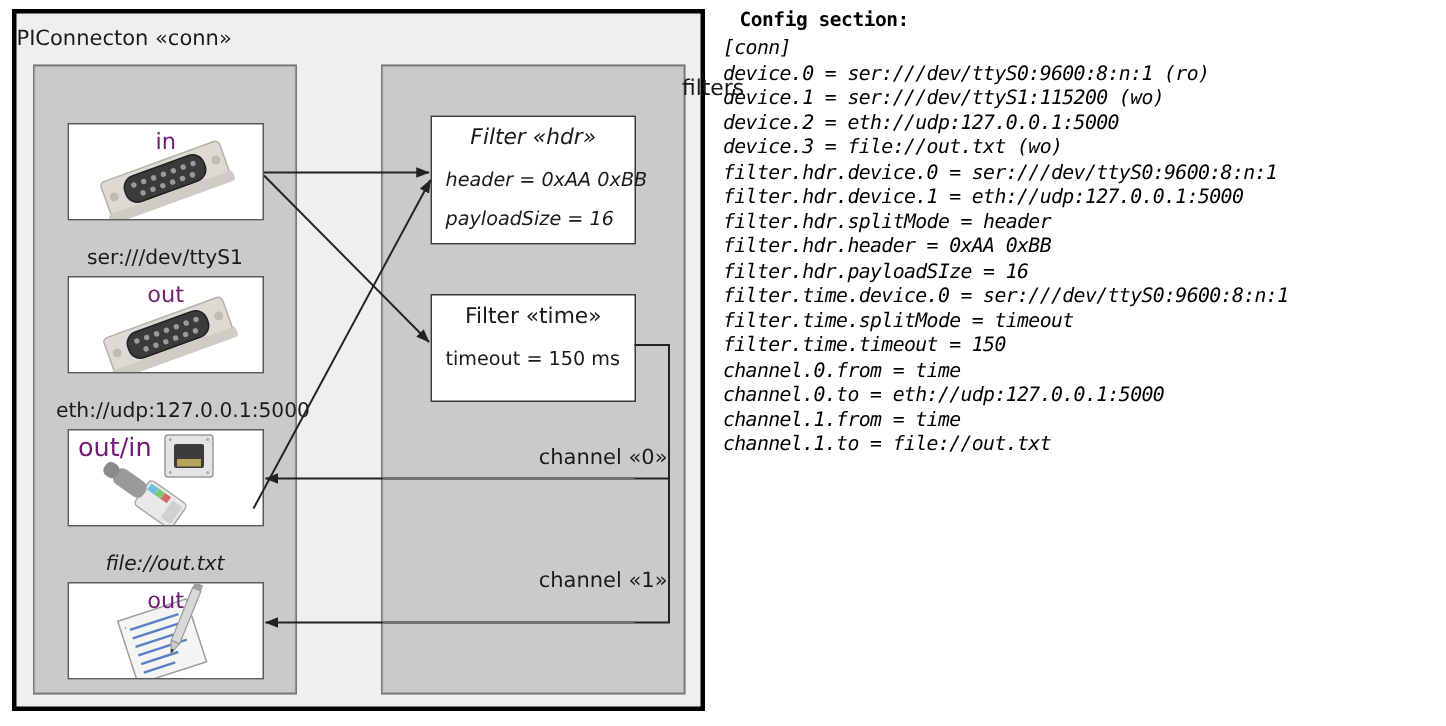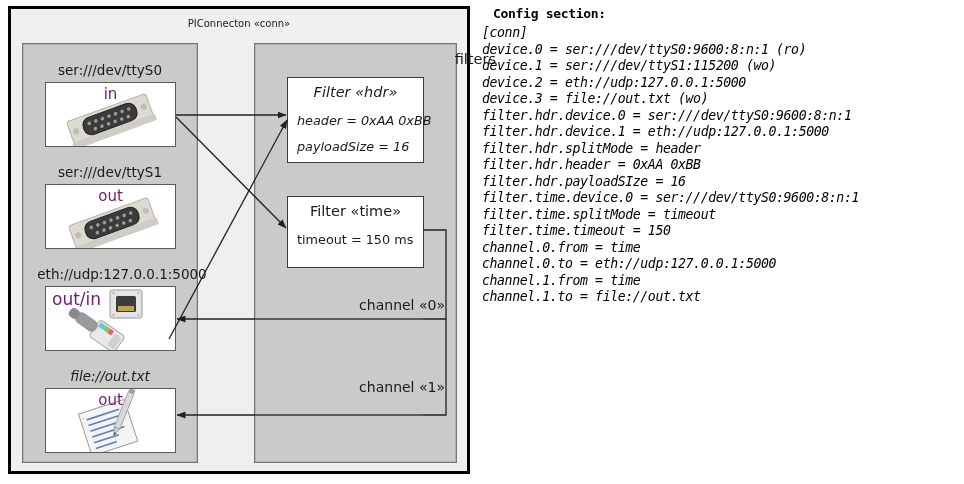--- a/index.html
+++ b/index.html
@@ -26,22 +26,22 @@
     background: #efefef;
     border: 3px solid #000000;
     box-sizing: border-box;
   }
 
   .conn-title {
     position: absolute;
     left: 0;
     top: 9px;
     width: 100%;
-    text-align: center;
-    font-size: 10px;
+    text-align: left;
+    font-size: 14px;
     color: #1a1a1a;
   }
 
   .panel {
     position: absolute;
     background: #cacaca;
     border: 1px solid #777777;
     box-sizing: border-box;
     box-shadow: 0 0 0 0.5px #9a9a9a inset;
   }
@@ -182,21 +182,20 @@
 </style>
 </head>
 <body>
 
 <div id="diagram">
 
   <div class="conn-title">PIConnecton «conn»</div>
 
   <div class="panel" id="devices-panel">
 
-    <div class="dev-caption" style="left:0;top:18px;width:100%;">ser:///dev/ttyS0</div>
     <div class="dev-box" style="left:22px;top:38px;width:131px;height:65px;">
       <div class="dev-label">in</div>
       <svg width="129" height="63" viewBox="0 0 129 63" style="position:absolute;left:0;top:0;">
         <g transform="translate(64,36) rotate(-20)">
           <rect x="-42" y="-12" width="84" height="24" rx="3" fill="#dddad3" stroke="#b3b0a9" stroke-width="1"></rect>
           <rect x="-28" y="-9" width="56" height="18" rx="8" fill="#3b3b3b" stroke="#222" stroke-width="1"></rect>
           <g fill="#9a9a9a">
             <circle cx="-21" cy="-3" r="1.8"></circle>
               <circle cx="-14" cy="-3" r="1.8"></circle>
             <circle cx="-7" cy="-3" r="1.8"></circle>

